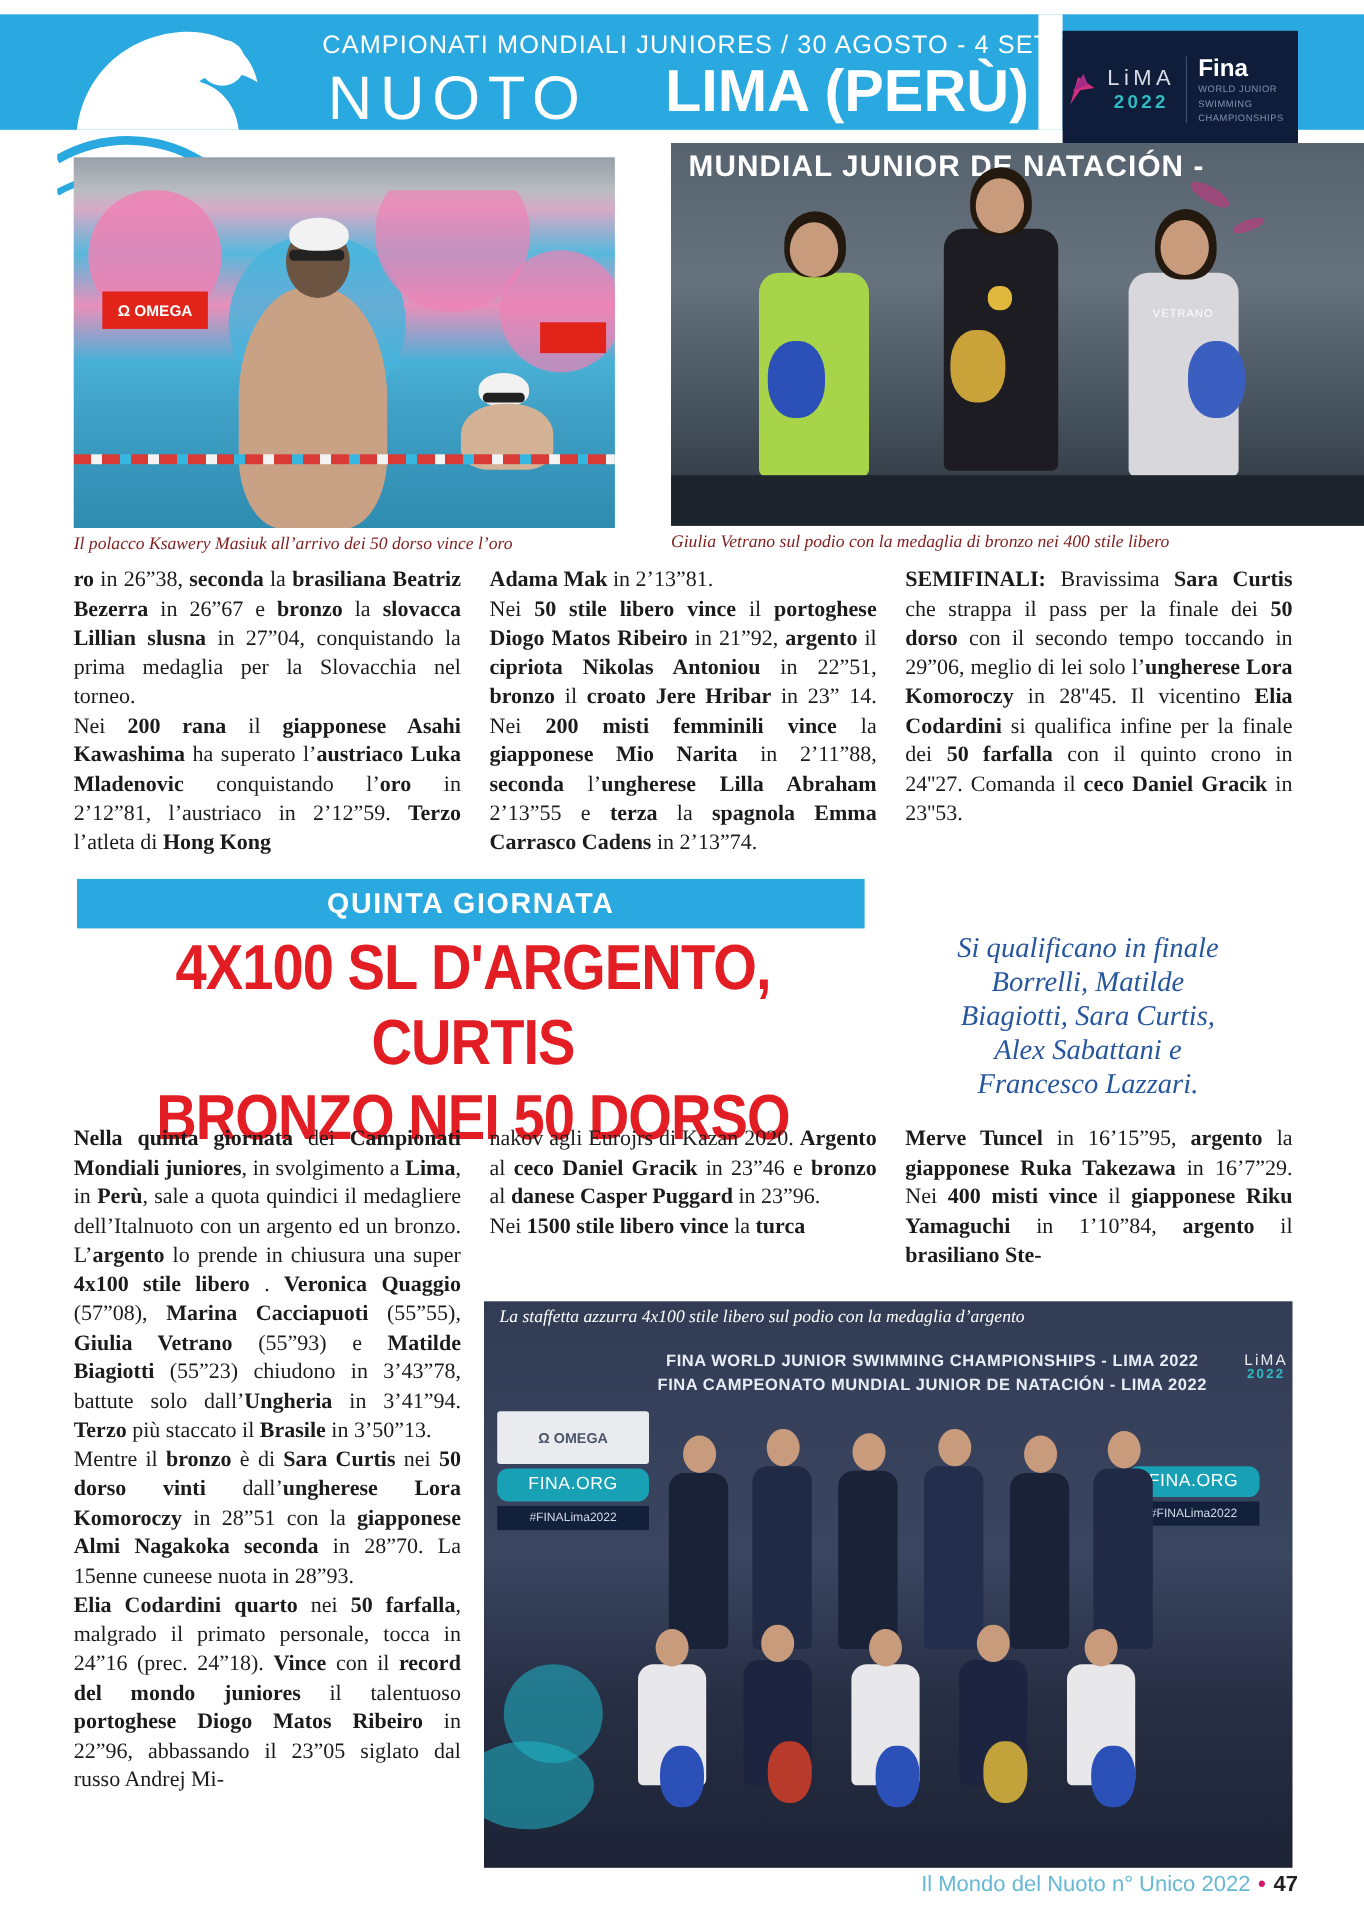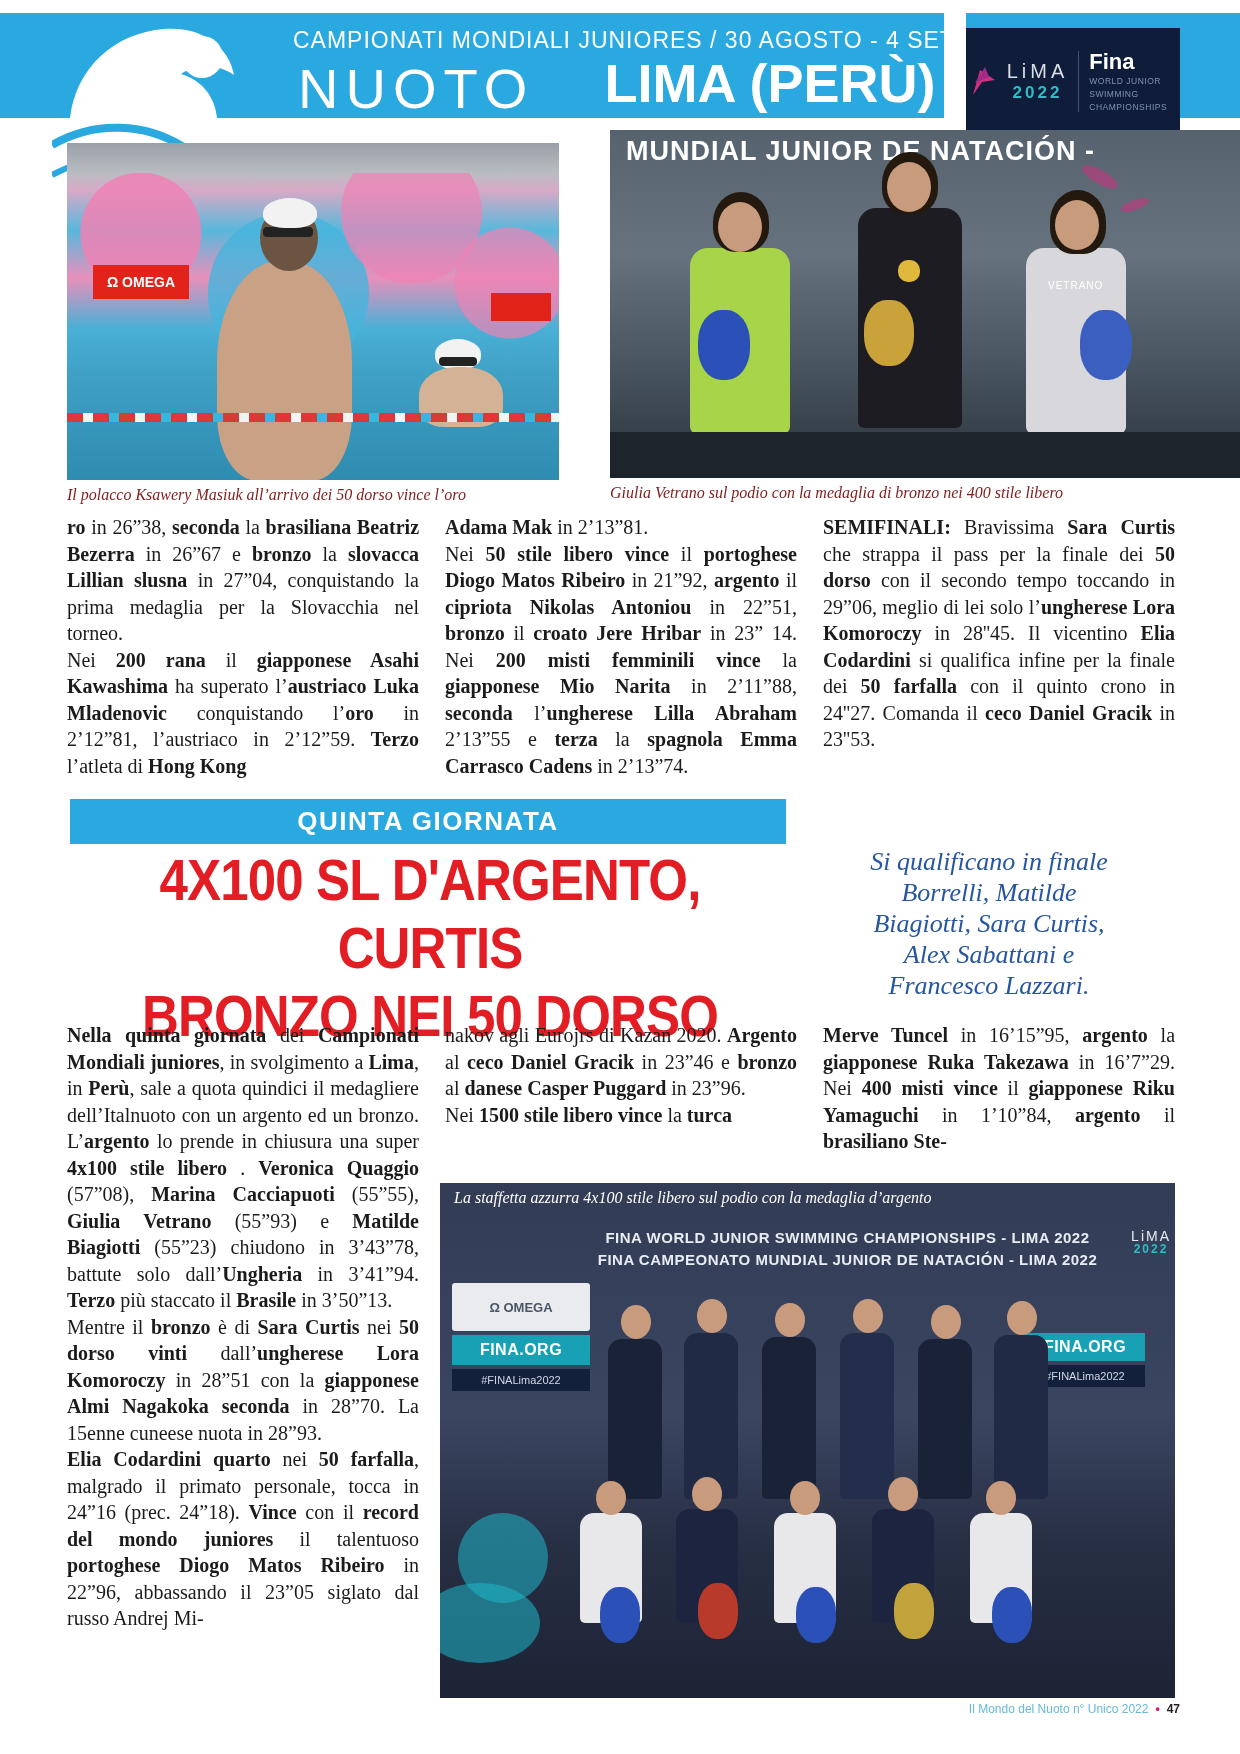--- a/index.html
+++ b/index.html
@@ -81,28 +81,28 @@
   .pb-caption{position:absolute;left:14px;top:6px;color:#ffffff;font-style:italic;font-size:16px;
       font-family:"Liberation Serif",serif;white-space:nowrap;}
   .pb-line{position:absolute;left:0;width:100%;text-align:center;color:#e8ecf4;
       font-family:"Liberation Sans",sans-serif;font-weight:700;font-size:15px;letter-spacing:0.5px;padding-left:40px;}
   .pb-lima{position:absolute;right:4px;top:46px;text-align:center;font-family:"Liberation Sans",sans-serif;line-height:1;}
   .pb-lima .w{color:#e6e9ef;font-size:14px;letter-spacing:2px;}
   .pb-lima .y{color:#2fbcc4;font-size:12px;font-weight:700;letter-spacing:2px;}
   .board-white{position:absolute;background:#e9ebee;border-radius:3px;display:flex;align-items:center;justify-content:center;
       color:#4a5568;font-family:"Liberation Sans",sans-serif;font-weight:700;font-size:13px;}
   .board-teal{position:absolute;background:#18a0b4;display:flex;align-items:center;justify-content:center;
-      color:#ffffff;font-family:"Liberation Sans",sans-serif;font-weight:700;font-size:16px;letter-spacing:0.5px;}
+      color:#ffffff;font-family:"Liberation Sans",sans-serif;font-weight:400;font-size:16px;letter-spacing:0.5px;border-radius:10px;}
   .board-navy{position:absolute;background:#13203c;display:flex;align-items:center;justify-content:center;
       color:#cfd8e6;font-family:"Liberation Sans",sans-serif;font-size:11px;}
   .fig{position:absolute;border-radius:14px 14px 5px 5px;}
   .teal-swirl{position:absolute;background:#1fb6c9;border-radius:50%;opacity:0.55;}
 
   
-  .footer{position:absolute;right:60px;top:1702px;font-family:"Liberation Sans",sans-serif;font-size:12px;
+  .footer{position:absolute;right:60px;top:1702px;font-family:"Liberation Sans",sans-serif;font-size:20px;
       color:#66b8d5;white-space:nowrap;}
   .footer .dot{color:#d6176e;font-weight:700;margin:0 7px;}
   .footer .num{color:#231f20;font-weight:700;}
 </style>
 </head>
 <body>
 
 <div class="band"></div>
 
 <svg class="wave-logo" width="230" height="185" viewBox="0 0 230 185">

